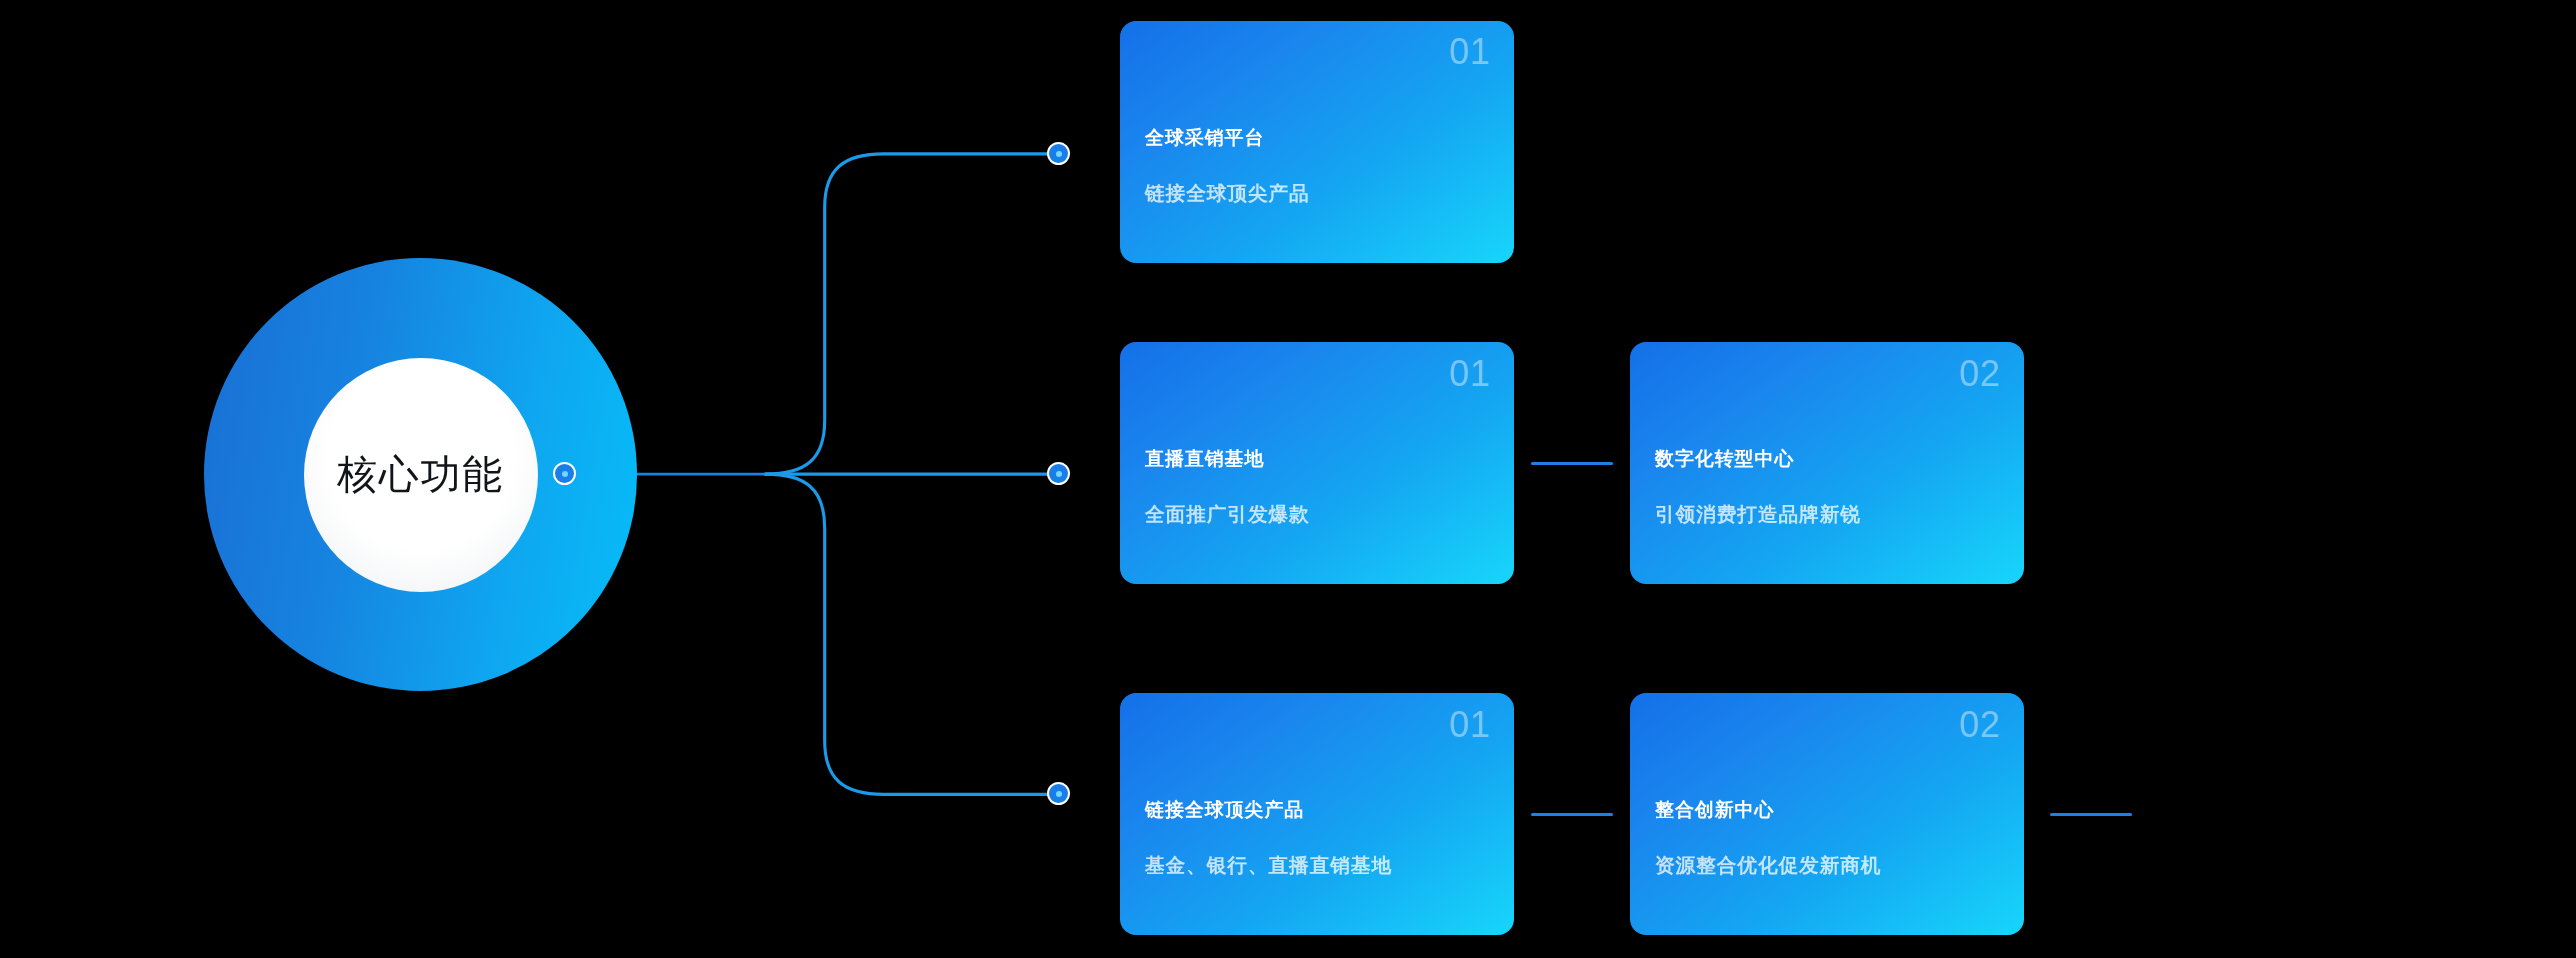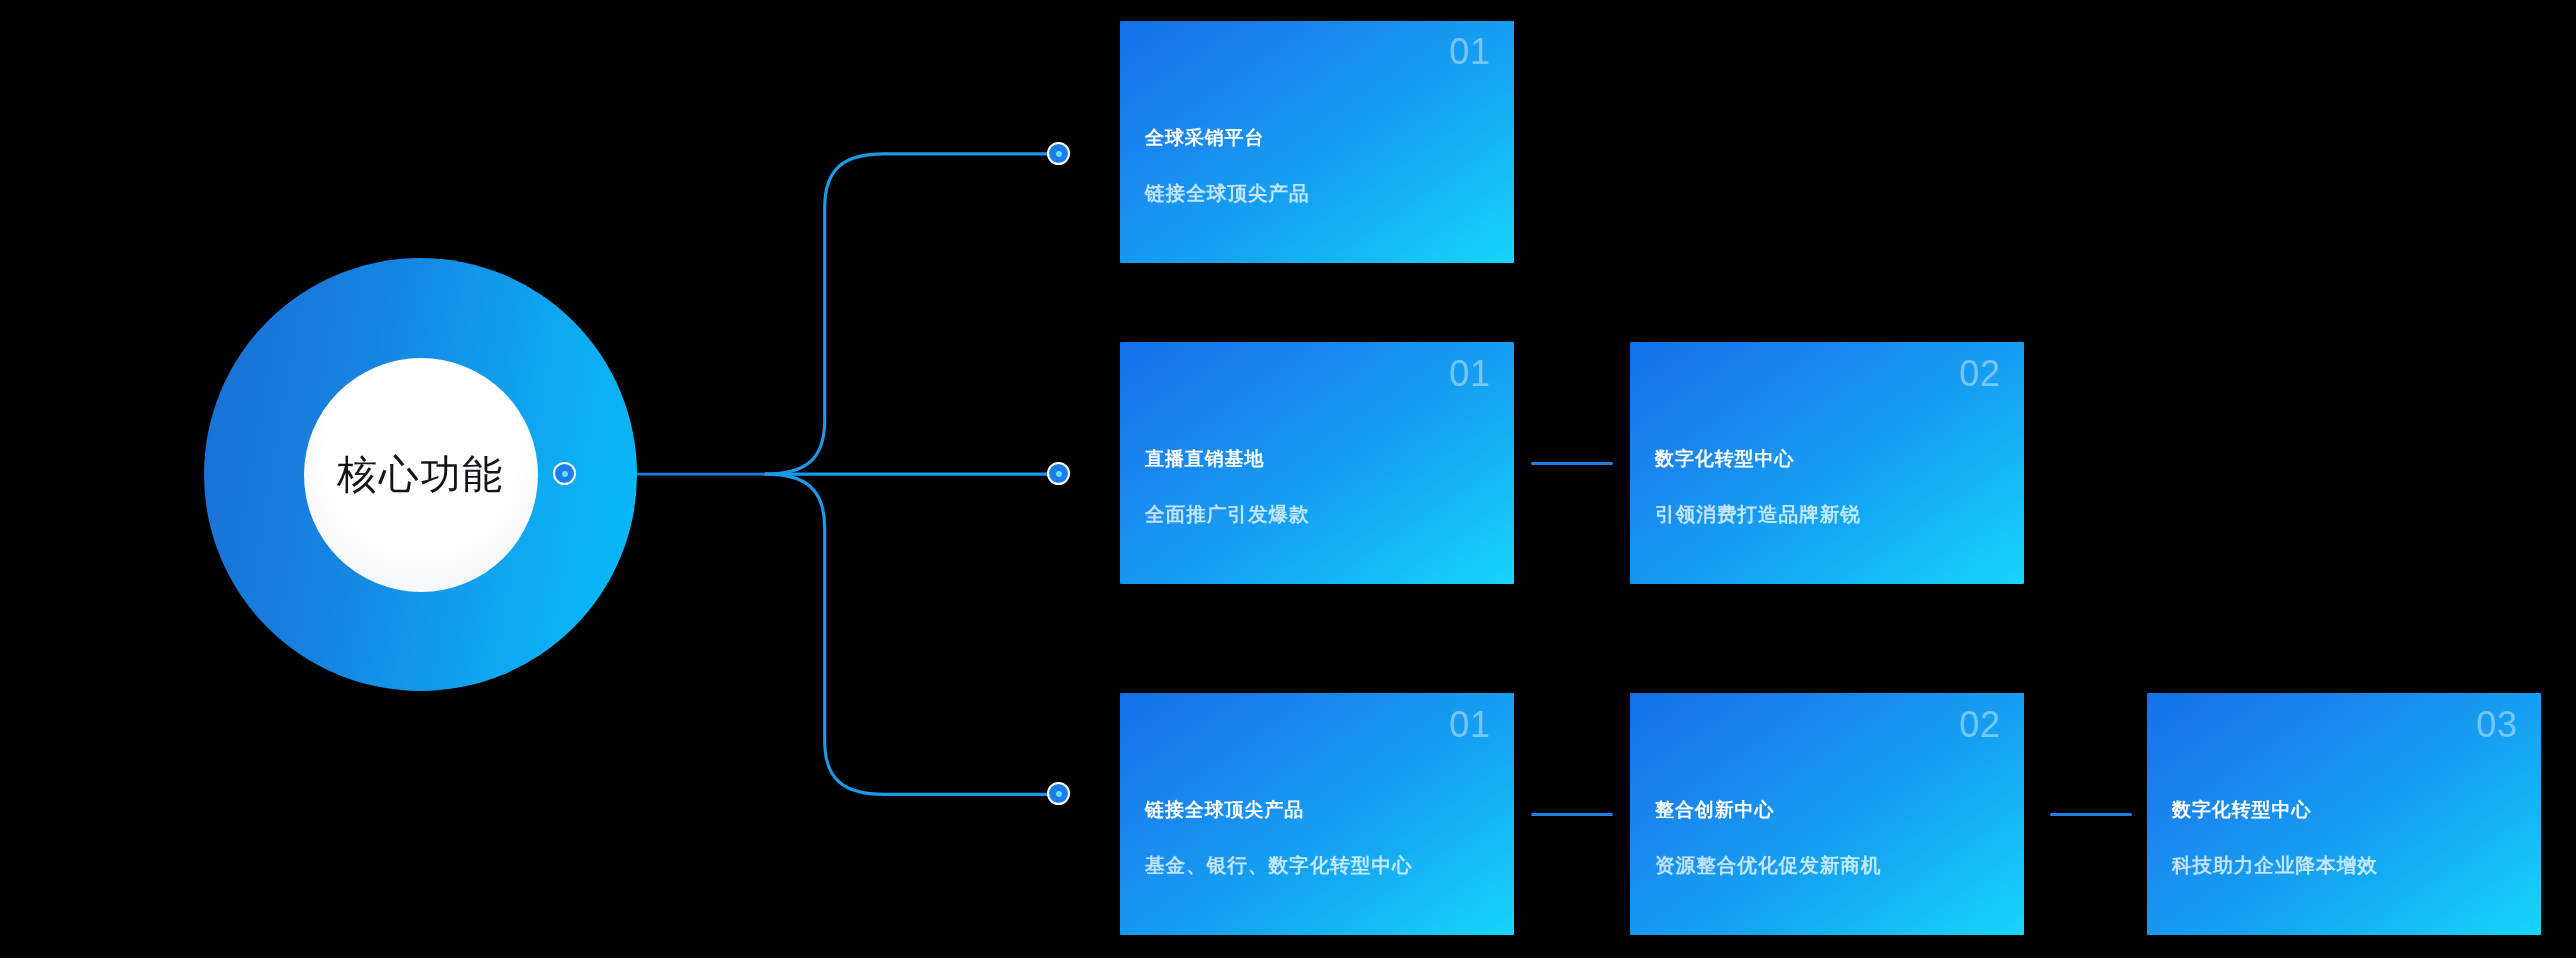--- a/index.html
+++ b/index.html
@@ -87,21 +87,21 @@
     margin-top: -3.1px;
     border-radius: 50%;
     background: #6fd8ff;
   }
 
   
   .card {
     position: absolute;
     width: 394px;
     height: 242px;
-    border-radius: 1px;
+    border-radius: 16px;
     background: linear-gradient(145deg, #1470e8 0%, #1a86ee 28%, #14a6f2 62%, #17d6fb 100%);
     box-sizing: border-box;
     padding: 0 41px;
   }
   .card-num {
     position: absolute;
     right: 23px;
     top: 10.7px;
     font-size: 36px;
     font-weight: 300;
@@ -179,29 +179,24 @@
   <div class="card-link" style="left:1531px; top:462px; width:82px;"></div>
   <div class="card" style="left:1630px; top:342px;">
     <span class="card-num">02</span>
     <span class="card-title">数字化转型中心</span>
     <span class="card-sub">引领消费打造品牌新锐</span>
   </div>
 
   <div class="card" style="left:1120px; top:693px;">
     <span class="card-num">01</span>
     <span class="card-title">链接全球顶尖产品</span>
-    <span class="card-sub">基金、银行、数字化转型中心</span>
+    <span class="card-sub">基金、银行、直播直销基地</span>
   </div>
   <div class="card-link" style="left:1531px; top:813px; width:82px;"></div>
   <div class="card" style="left:1630px; top:693px;">
     <span class="card-num">02</span>
     <span class="card-title">整合创新中心</span>
     <span class="card-sub">资源整合优化促发新商机</span>
   </div>
   <div class="card-link" style="left:2050px; top:813px; width:82px;"></div>
-  <div class="card" style="left:2147px; top:693px;">
-    <span class="card-num">03</span>
-    <span class="card-title">数字化转型中心</span>
-    <span class="card-sub">科技助力企业降本增效</span>
-  </div>
 
 </div>
 
 
 </body></html>

